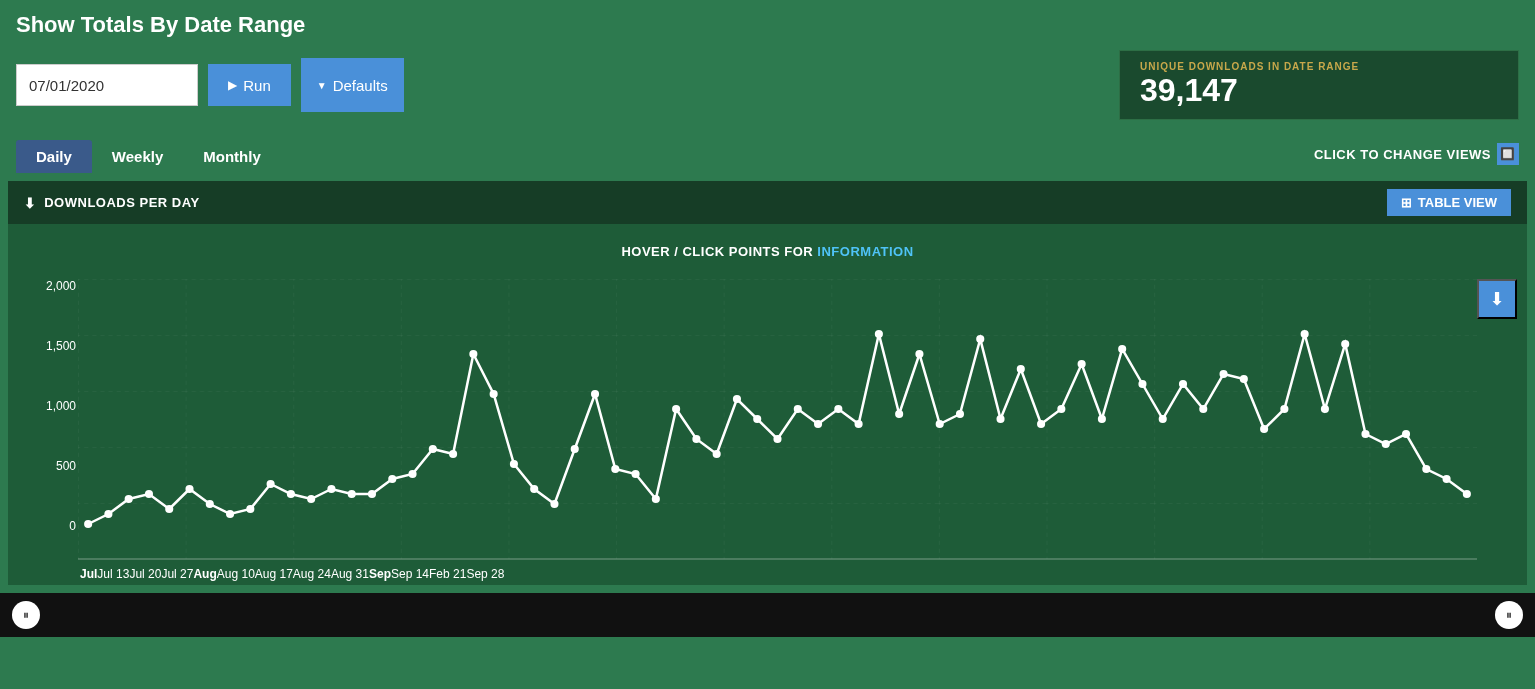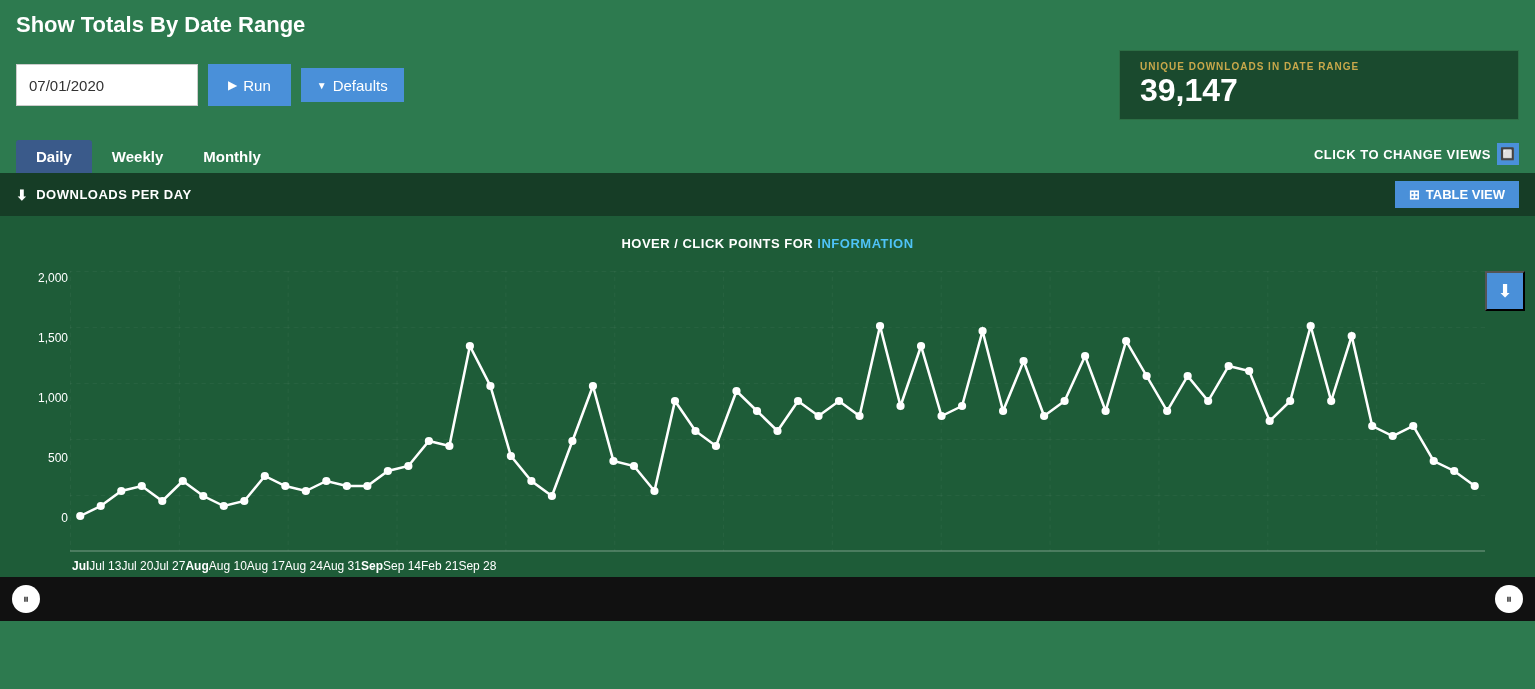--- a/index.html
+++ b/index.html
@@ -57,21 +57,21 @@
       content: '▶';
       font-size: 12px;
     }
 
     .defaults-btn {
       background-color: #4a90d9;
       color: white;
       border: none;
       padding: 8px 16px;
       font-size: 15px;
-      height: 34px;
+      height: 54px;
       cursor: pointer;
       display: flex;
       align-items: center;
       gap: 6px;
     }
 
     .defaults-btn::before {
       content: '▼';
       font-size: 10px;
     }
@@ -144,21 +144,21 @@
       height: 22px;
       background-color: #4a90d9;
       display: inline-flex;
       align-items: center;
       justify-content: center;
       font-size: 12px;
     }
 
     .chart-section {
       background-color: #1e5c38;
-      margin: 0;
+      margin: 8px;
     }
 
     .chart-header {
       background-color: #163d26;
       padding: 8px 16px;
       display: flex;
       align-items: center;
       justify-content: space-between;
     }
 

